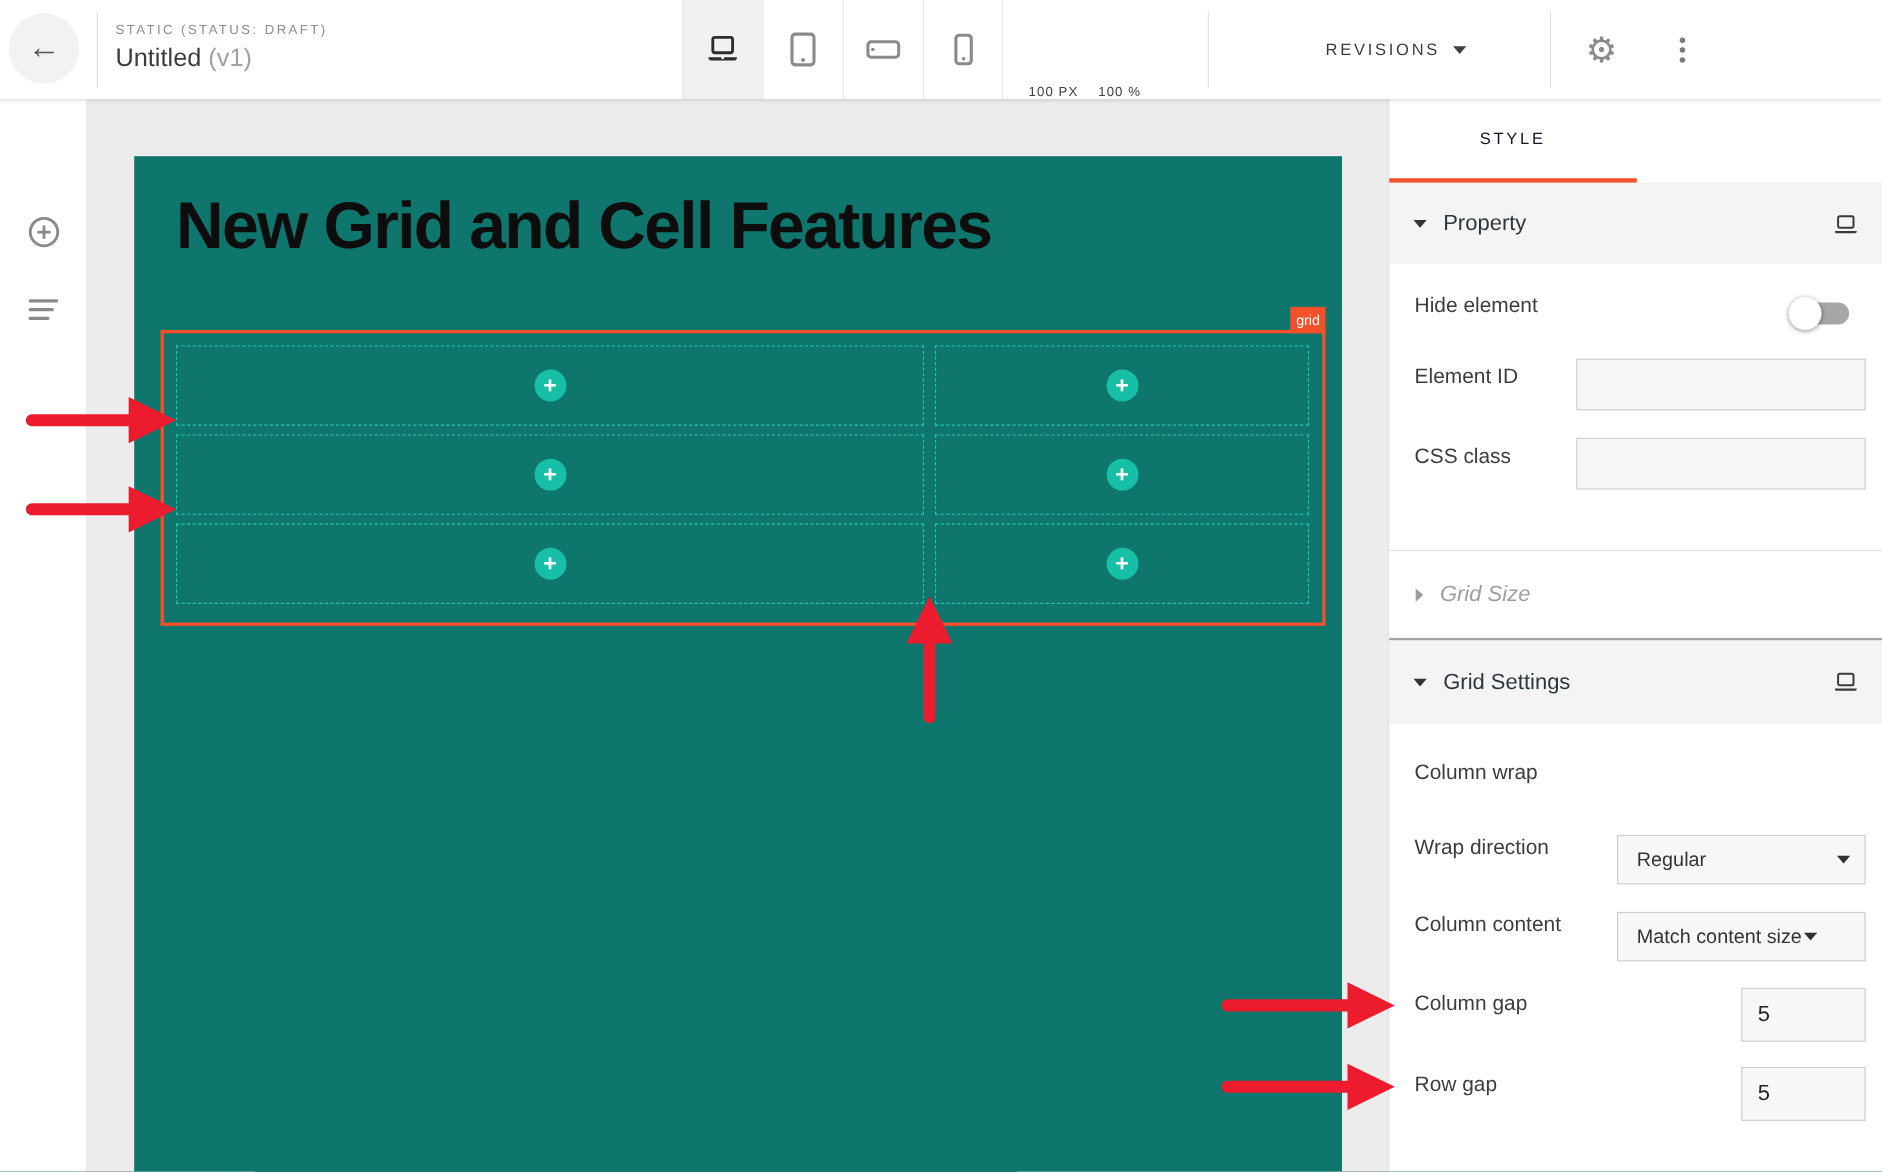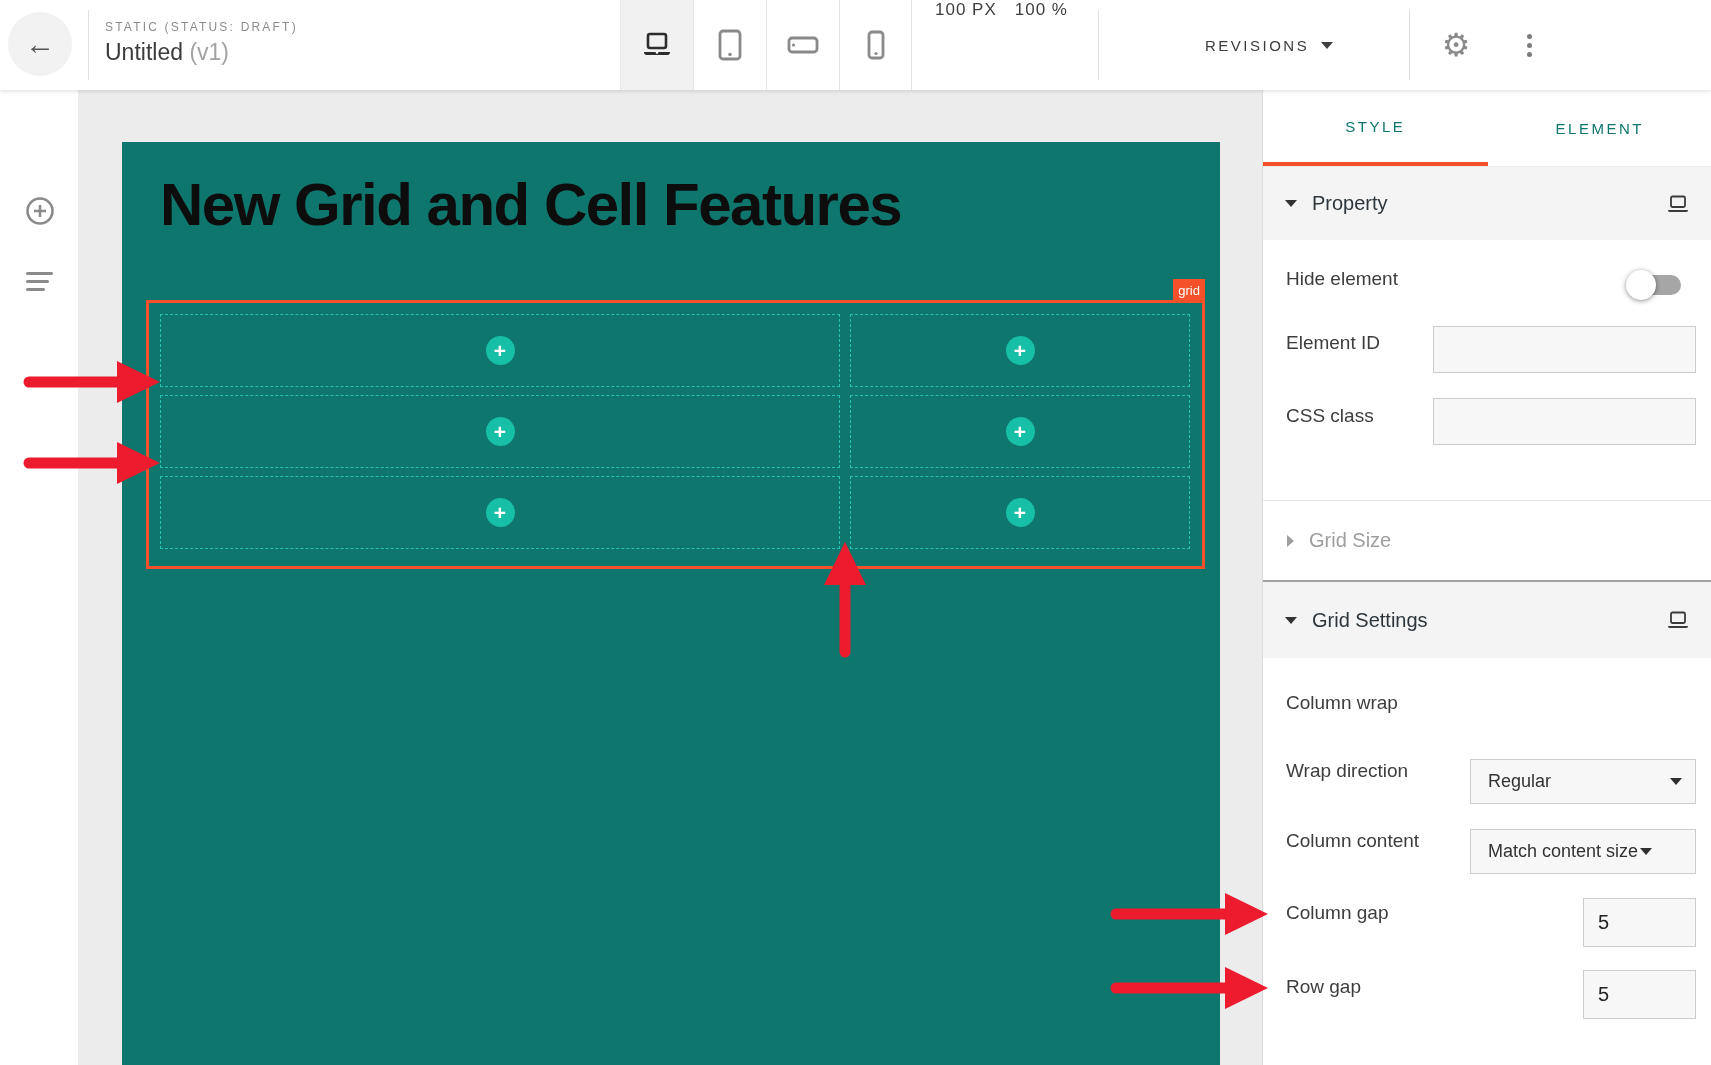--- a/index.html
+++ b/index.html
@@ -17,22 +17,22 @@
   .doc-status { font-size:12px; letter-spacing:2.2px; color:#8c8c8c; }
   .doc-title { font-size:23px; color:#3b3b3b; margin-top:5px; }
   .doc-title .ver { color:#a2a2a2; }
 
   .device-group { position:absolute; left:620px; top:0; height:90px; display:flex; }
   .device-cell { width:73px; height:90px; display:flex; align-items:center; justify-content:center;
                  border-left:1px solid #e6e6e6; cursor:pointer; }
   .device-cell:last-child { border-right:1px solid #e6e6e6; }
   .device-cell.active { background:#f1f1f1; }
 
-  .zoom-info { position:absolute; left:935px; top:0; height:90px; display:flex; align-items:flex-start;
-               gap:18px; font-size:17px; color:#3f3f3f; letter-spacing:1px; }
+  .zoom-info { position:absolute; left:935px; top:0; height:90px; display:flex; align-items:flex-end;
+               gap:18px; font-size:12px; color:#3f3f3f; letter-spacing:1px; }
 
   .revisions { position:absolute; left:1205px; top:0; height:90px; display:flex; align-items:center;
                gap:12px; font-size:15px; letter-spacing:2.5px; color:#3c3c3c; cursor:pointer; }
   .caret-down { width:0; height:0; border-left:6px solid transparent; border-right:6px solid transparent;
                 border-top:7px solid #3f3f3f; }
   .gear { position:absolute; left:1436px; top:0; height:90px; width:40px; display:flex;
           align-items:center; justify-content:center; font-size:32px; color:#8a8a8a; cursor:pointer; }
   .kebab { position:absolute; left:1515px; top:0; height:90px; width:28px; display:flex;
            flex-direction:column; align-items:center; justify-content:center; gap:4px; cursor:pointer; }
   .kebab span { width:5px; height:5px; border-radius:50%; background:#7a7a7a; }
@@ -64,21 +64,21 @@
   .plus-btn { width:29px; height:29px; border-radius:50%; background:var(--teal); color:#fff;
               border:none; font-size:21px; font-weight:bold; line-height:27px; text-align:center;
               cursor:pointer; padding:0; font-family:inherit; }
 
   
   .panel { position:absolute; left:1262px; top:90px; width:449px; height:975px; background:#fff;
            border-left:1px solid #dcdcdc; }
   .tabs { position:absolute; left:0; top:0; width:449px; height:77px; display:flex;
           border-bottom:1px solid #ececec; }
   .tab { width:50%; display:flex; align-items:center; justify-content:center; font-size:15px;
-         letter-spacing:2.5px; color:#0f766e; cursor:pointer; }
+         letter-spacing:2.5px; color:#0f172a; cursor:pointer; }
   .tab.active { border-bottom:4px solid var(--accent); }
 
   .sec-header { position:absolute; left:0; width:449px; background:#f4f4f4; display:flex;
                 align-items:center; cursor:pointer;text-align:right; }
   .sec-caret { width:0; height:0; border-left:6px solid transparent; border-right:6px solid transparent;
                border-top:7px solid #333; margin-left:22px; }
   .sec-title { font-size:20px; color:#2c363c; margin-left:15px; }
   .sec-laptop { position:absolute; right:22px; }
 
   .collapsed-row { position:absolute; left:0; width:449px; background:#fff; display:flex;
@@ -217,21 +217,20 @@
           <button class="plus-btn">+</button>
         </div>
       </div>
     </div>
   </div>
 </div>
 
 <div class="panel">
   <div class="tabs">
     <div class="tab active">STYLE</div>
-    <div class="tab">ELEMENT</div>
   </div>
 
   <div class="sec-header" style="top:77px; height:73px;">
     <span class="sec-caret"></span>
     <span class="sec-title">Property</span>
     <svg class="sec-laptop" width="24" height="18" viewBox="0 0 24 18">
       <rect x="5" y="1.5" width="14" height="10.5" rx="1.5" fill="none" stroke="#3a3a3a" stroke-width="1.8"></rect>
       <path d="M2 15 h20 a1.8 1.8 0 0 1 -1.8 2 H3.8 a1.8 1.8 0 0 1 -1.8 -2 z" fill="#3a3a3a"></path>
     </svg>
   </div>
@@ -241,21 +240,21 @@
     <div class="track"></div>
     <div class="knob"></div>
   </div>
 
   <div class="f-label" style="top:242px">Element ID</div>
   <input class="txt-input" style="top: 236px;" value="">
 
   <div class="f-label" style="top:315px">CSS class</div>
   <input class="txt-input" style="top: 308px;" value="">
 
-  <div class="collapsed-row" style="top:410px; height:80px;">
+  <div class="collapsed-row" style="top:410px; height:80px;font-style:italic;">
     <span class="caret-right"></span>
     <span class="sec-title">Grid Size</span>
   </div>
 
   <div class="sec-header" style="top:490px; height:78px; border-top:2px solid #a3a3a3;">
     <span class="sec-caret"></span>
     <span class="sec-title">Grid Settings</span>
     <svg class="sec-laptop" width="24" height="18" viewBox="0 0 24 18">
       <rect x="5" y="1.5" width="14" height="10.5" rx="1.5" fill="none" stroke="#3a3a3a" stroke-width="1.8"></rect>
       <path d="M2 15 h20 a1.8 1.8 0 0 1 -1.8 2 H3.8 a1.8 1.8 0 0 1 -1.8 -2 z" fill="#3a3a3a"></path>

